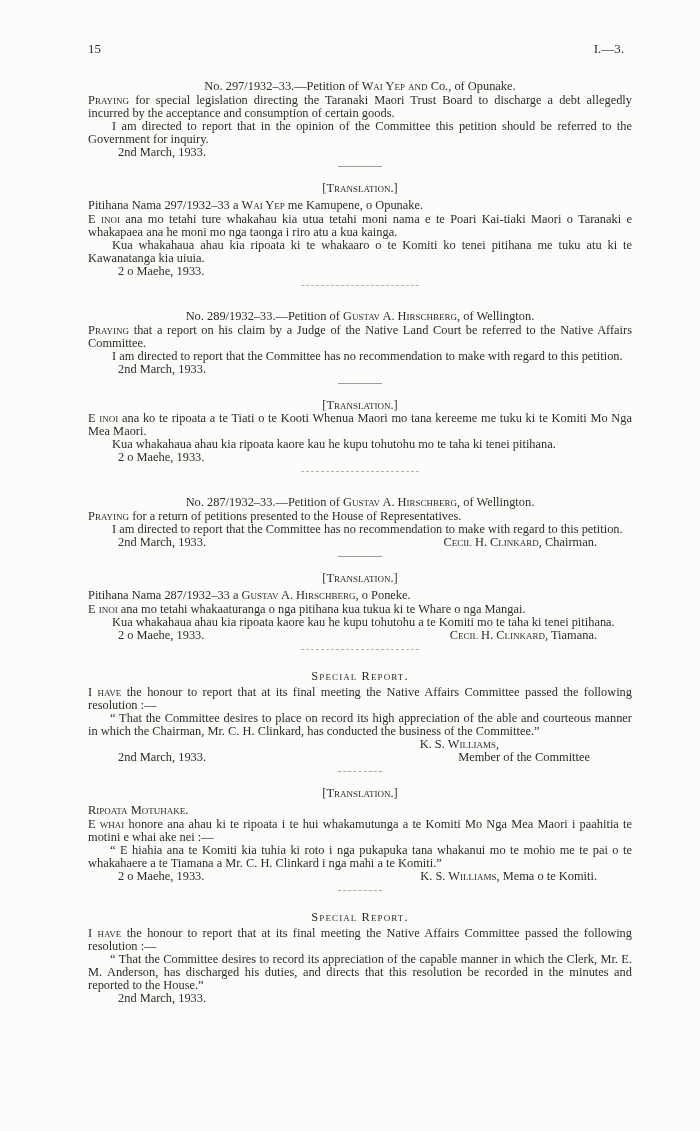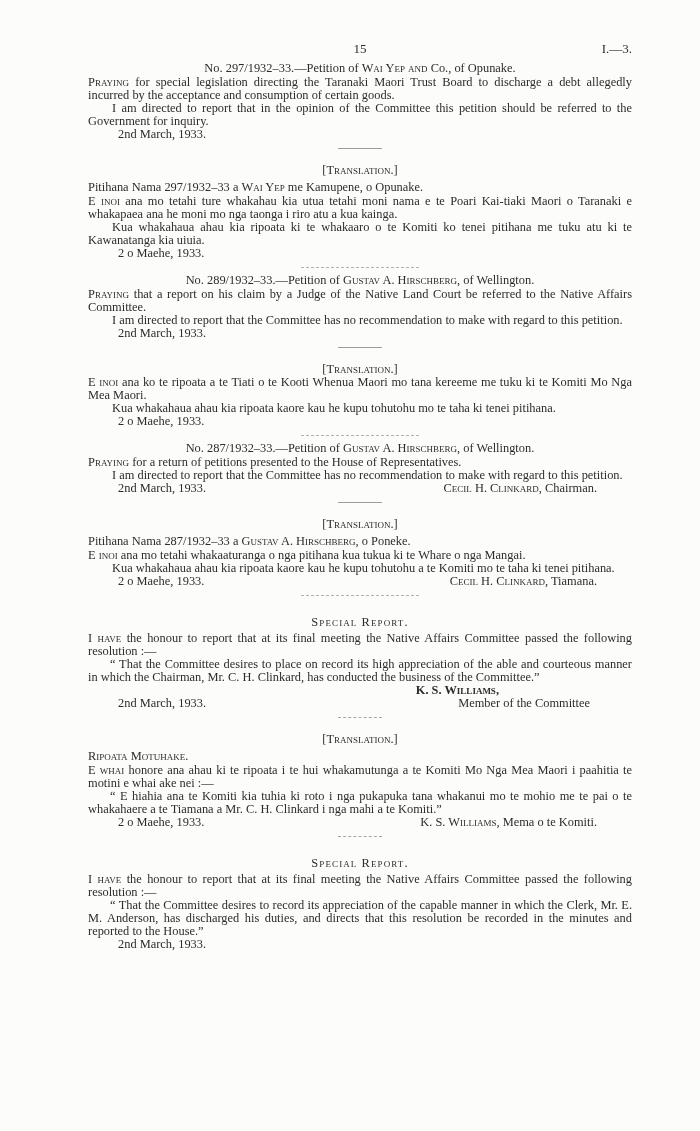--- a/index.html
+++ b/index.html
@@ -12,35 +12,35 @@
     line-height:13px;
     -webkit-font-smoothing:antialiased;
   }
   .page{
     box-sizing:border-box;
     width:700px;height:1131px;
     padding:42px 68px 0 88px;
     position:relative;
     overflow:hidden;
   }
-  .pagehead{position:relative;text-align:center;height:14px;margin-bottom:0;}
+  .pagehead{position:relative;height:14px;margin-bottom:0;}
   .pagehead .pagenum{display:inline-block;font-size:13px;}
-  .pagehead .ref{position:absolute;right:0;top:0;font-size:13px;}
+  .pagehead .ref{position:absolute;right:8px;top:0;font-size:13px;}
   p{margin:0;text-align:justify;}
   .sc{font-variant:small-caps;}
-  .pet-heading{text-align:center;margin:6px 0 1px;}
+  .pet-heading{text-align:center;margin:24px 0 1px;}
   .t-label{text-align:center;margin:15px 0 0;}
   .t-heading{margin:4px 0 1px;}
   .report-heading{text-align:center;margin:20px 0 3px;letter-spacing:1.1px;}
   .indent{text-indent:24px;}
   .quote{text-indent:22px;}
   .dateline{text-indent:30px;}
   .sigline{display:flex;justify-content:space-between;}
   .sigline .date{margin-left:30px;}
-  .sigright{text-align:right;font-weight:bold;}
+  .sigright{text-align:right;}
   .mr35{margin-right:35px;}
   .mr42{margin-right:42px;}
   .mr133{margin-right:133px;}
   .rule{border:0;border-top:1px solid #9d9d99;width:44px;margin:7px auto 0;}
   .rule-long{border-top:1px dashed #b3b3ae;width:118px;}
   .rule-dash{border-top:1px dashed #a8a8a3;}
 </style>
 </head>
 <body>
 

